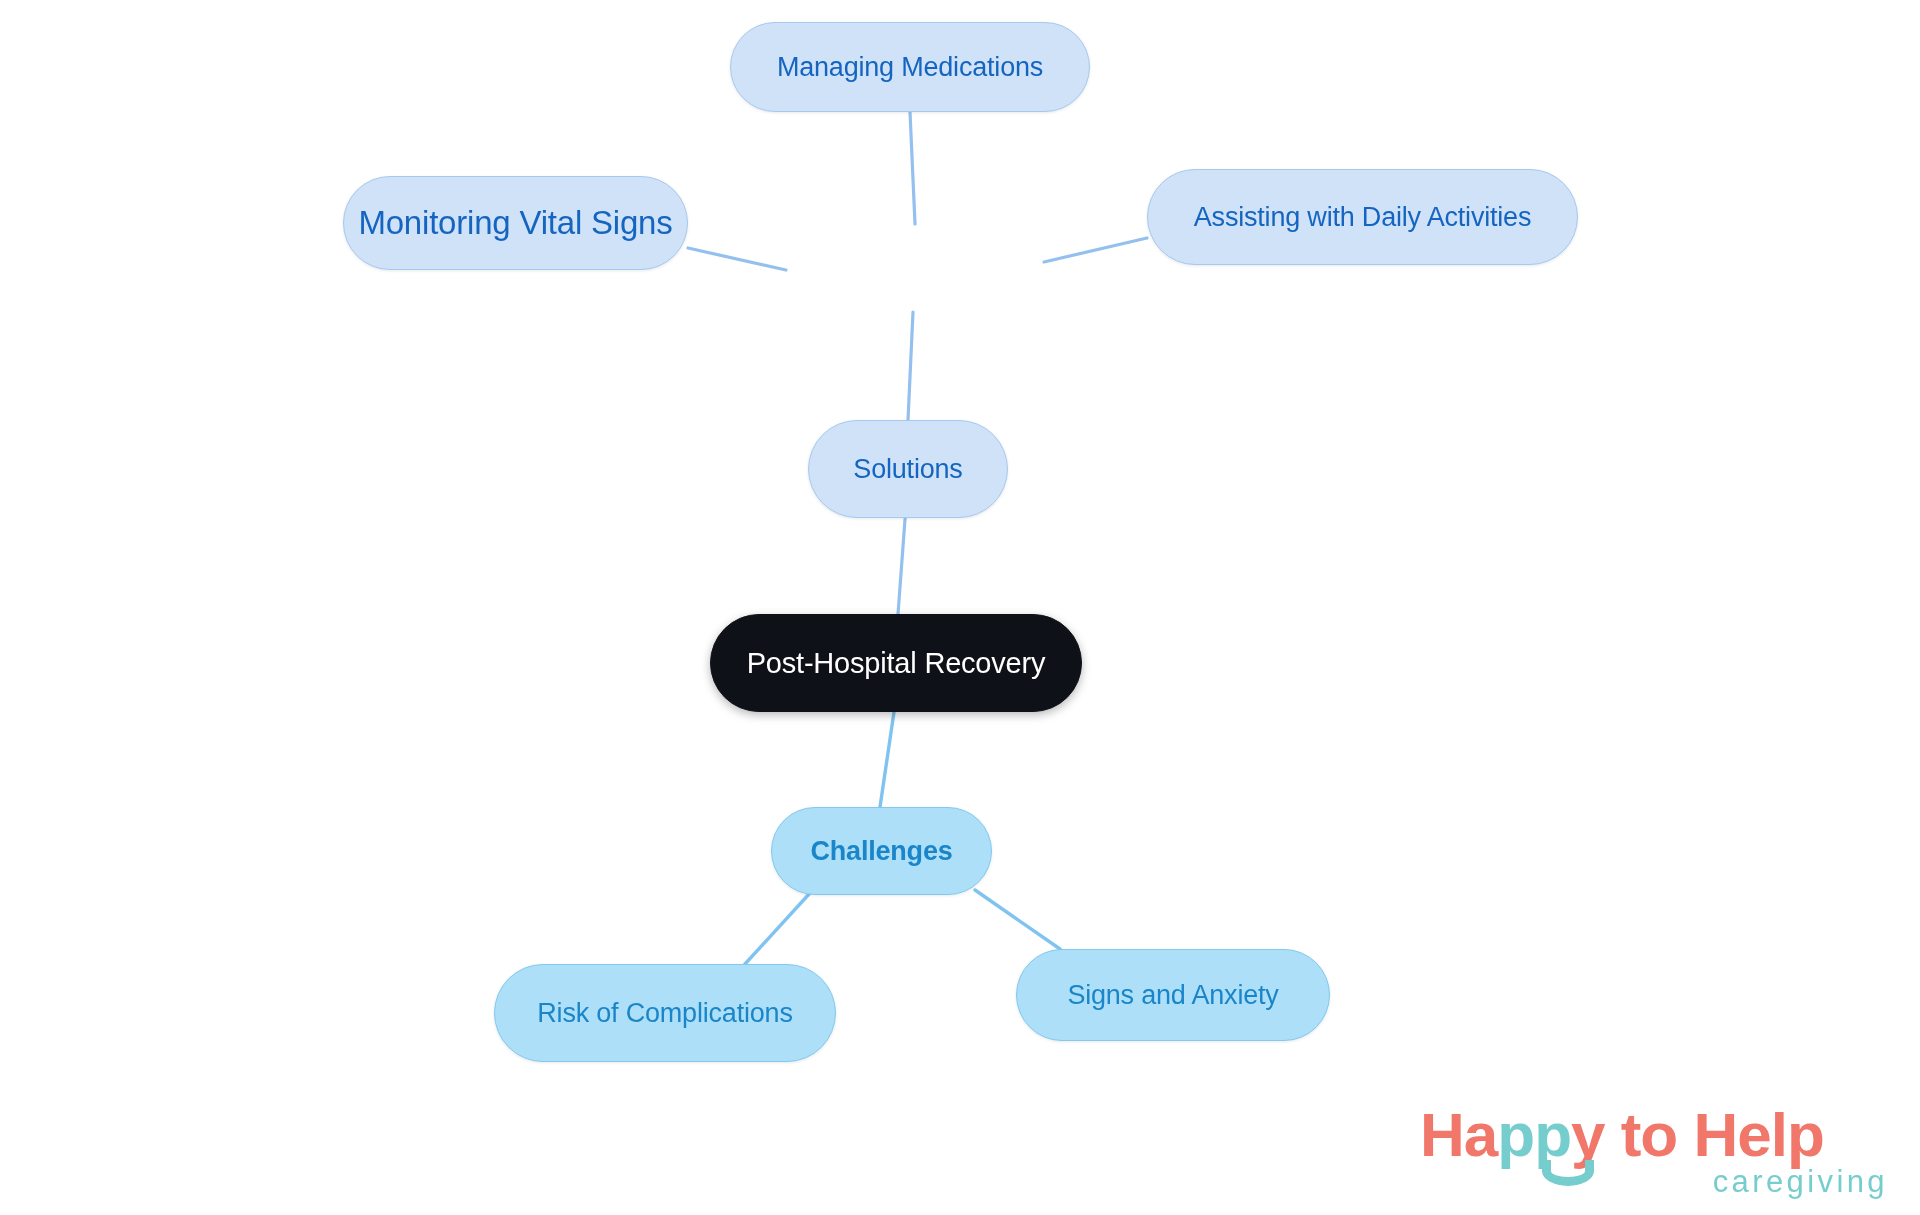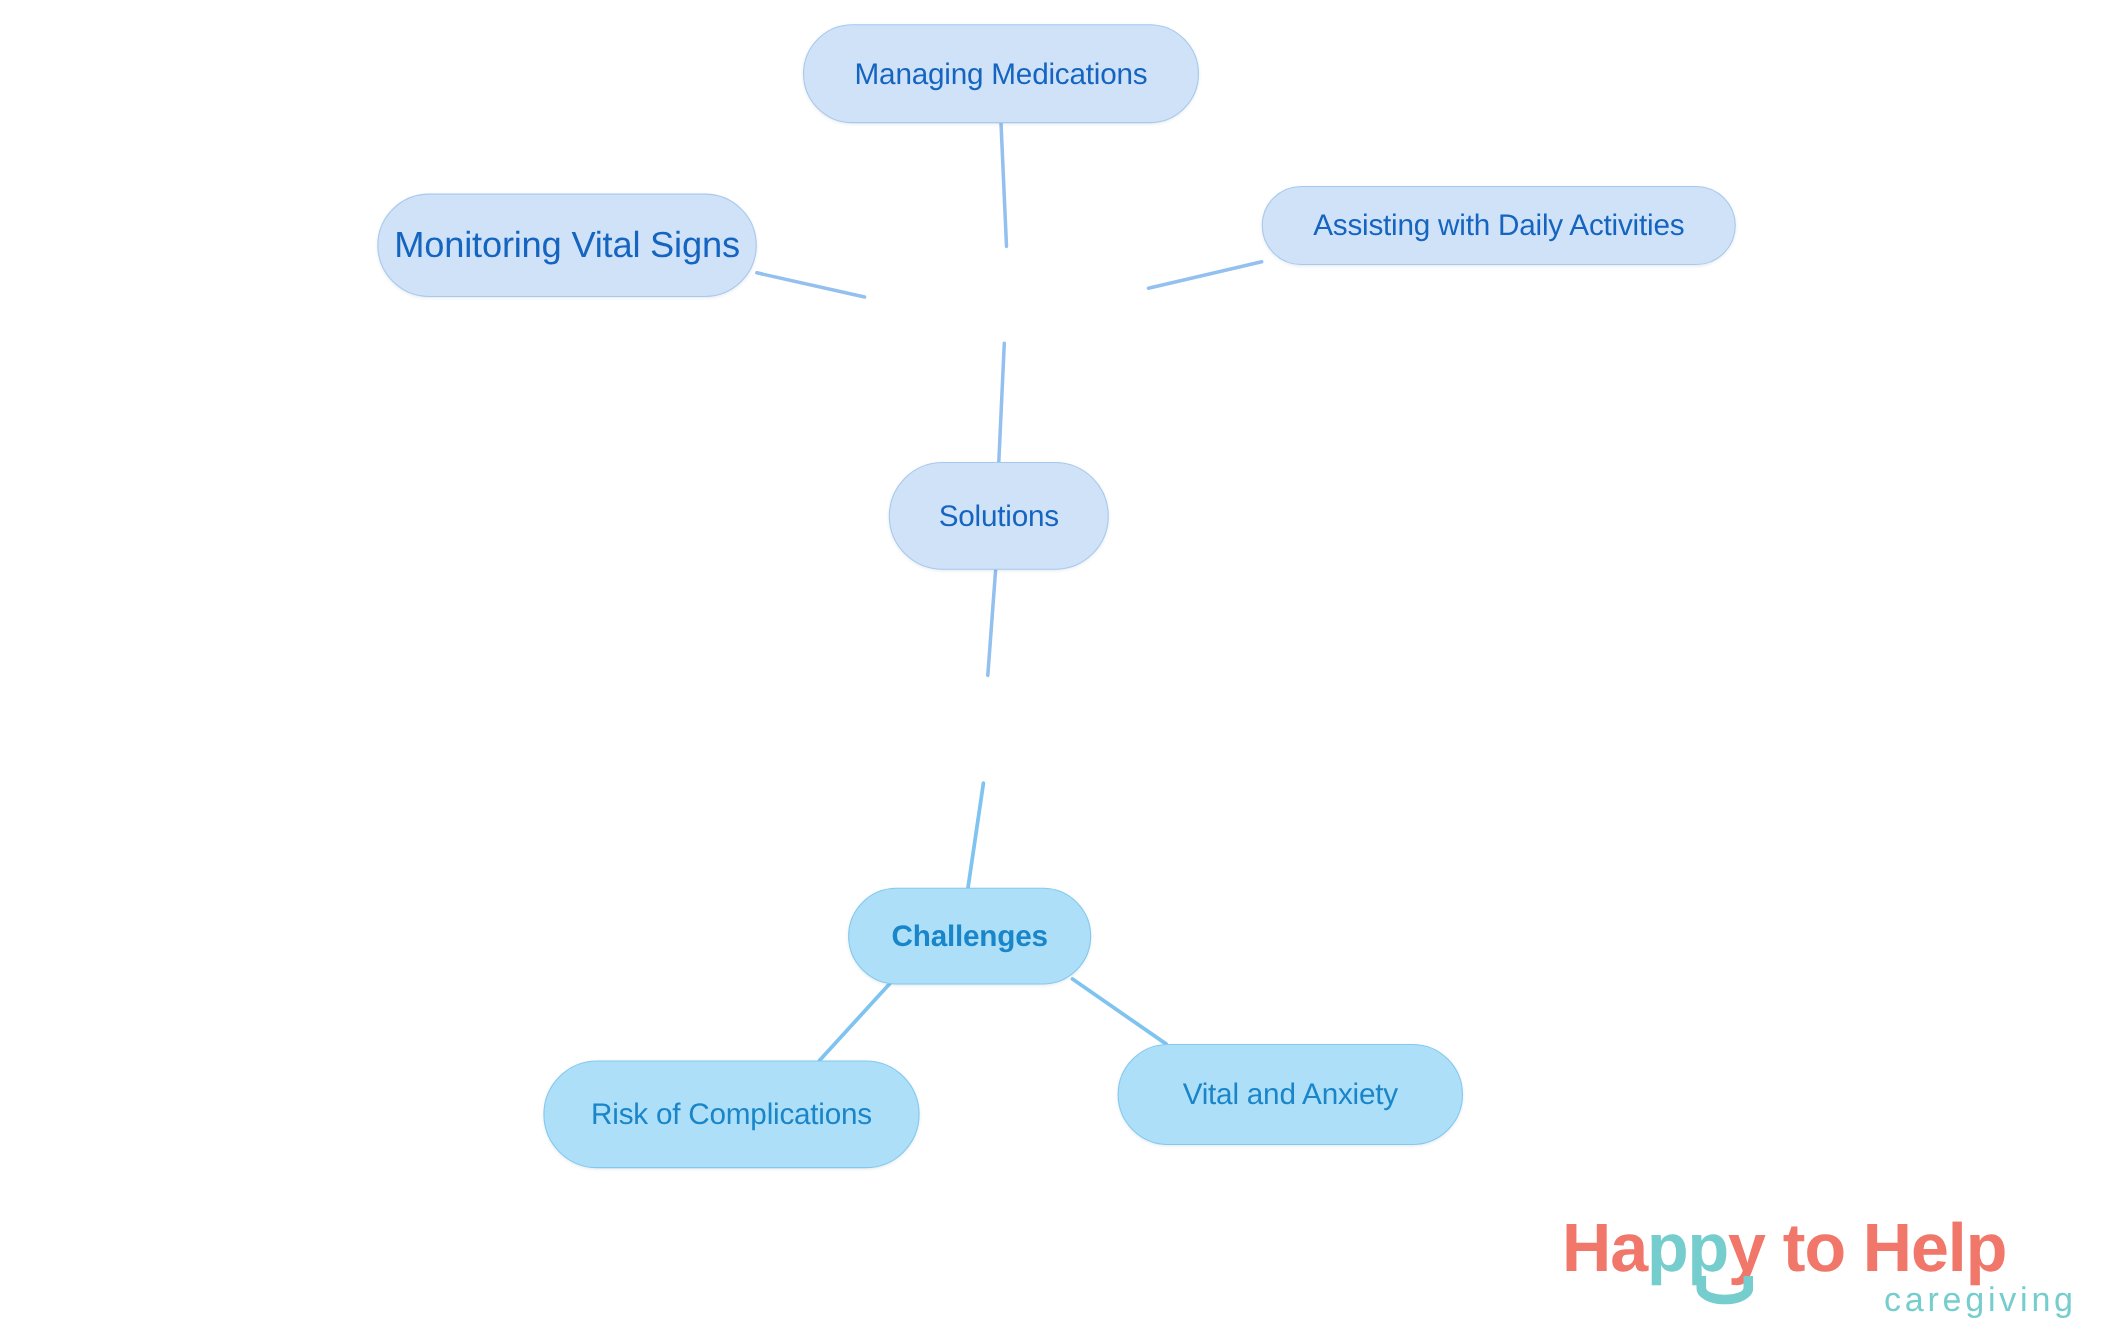--- a/index.html
+++ b/index.html
@@ -40,21 +40,21 @@
     background:#0e1117;
     border:1.6px solid #0e1117;
     color:#ffffff;
     box-shadow:0 3px 10px rgba(0,0,0,0.28);
   }
 
   
   #node-managing-medications { left:730px;  top:22px;   width:360px; height:90px;  font-size:27px;justify-content:center; }
   #node-monitoring-vital-signs{ left:343px; top:176px;  width:345px; height:94px;  font-size:33px; }
   #node-live-in-nurses      { left:786px;  top:224px;  width:258px; height:88px;  font-size:27px; }
-  #node-assisting-daily     { left:1147px; top:169px;  width:431px; height:72px;  font-size:27px; }
+  #node-assisting-daily     { left:1147px; top:169px;  width:431px; height:96px;  font-size:27px; }
   #node-solutions           { left:808px;  top:420px;  width:200px; height:98px;  font-size:27px; }
   #node-root                { left:710px;  top:614px;  width:372px; height:98px;  font-size:29px; }
   #node-challenges          { left:771px;  top:807px;  width:221px; height:88px;  font-size:27px;font-weight:bold; }
   #node-risk-complications  { left:494px;  top:964px;  width:342px; height:98px;  font-size:27px; }
   #node-stress-anxiety      { left:1016px; top:949px;  width:314px; height:92px;  font-size:27px; }
 
   
   #logo {
     position:absolute; left:1420px; top:1098px;
     width:470px; height:112px;
@@ -120,31 +120,34 @@
 
 
   <div class="node n-sol" id="node-assisting-daily">
     <span>Assisting with Daily Activities</span>
   </div>
 
   <div class="node n-sol" id="node-solutions">
     <span>Solutions</span>
   </div>
 
+  <div class="node n-root" id="node-root">
+    <span>Post-Hospital Recovery</span>
+  </div>
 
   <div class="node n-chl" id="node-challenges">
     <span>Challenges</span>
   </div>
 
   <div class="node n-chl" id="node-risk-complications">
     <span>Risk of Complications</span>
   </div>
 
   <div class="node n-chl" id="node-stress-anxiety">
-    <span>Vital and Anxiety</span>
+    <span>Signs and Anxiety</span>
   </div>
 
   <div id="logo">
     <div class="wordmark"><span class="coral">Ha</span><span class="teal">pp</span><span class="coral">y</span><span class="coral"> to Help</span></div>
     <div class="smile"></div>
     <div class="sub">caregiving</div>
   </div>
 
 </div>
 

